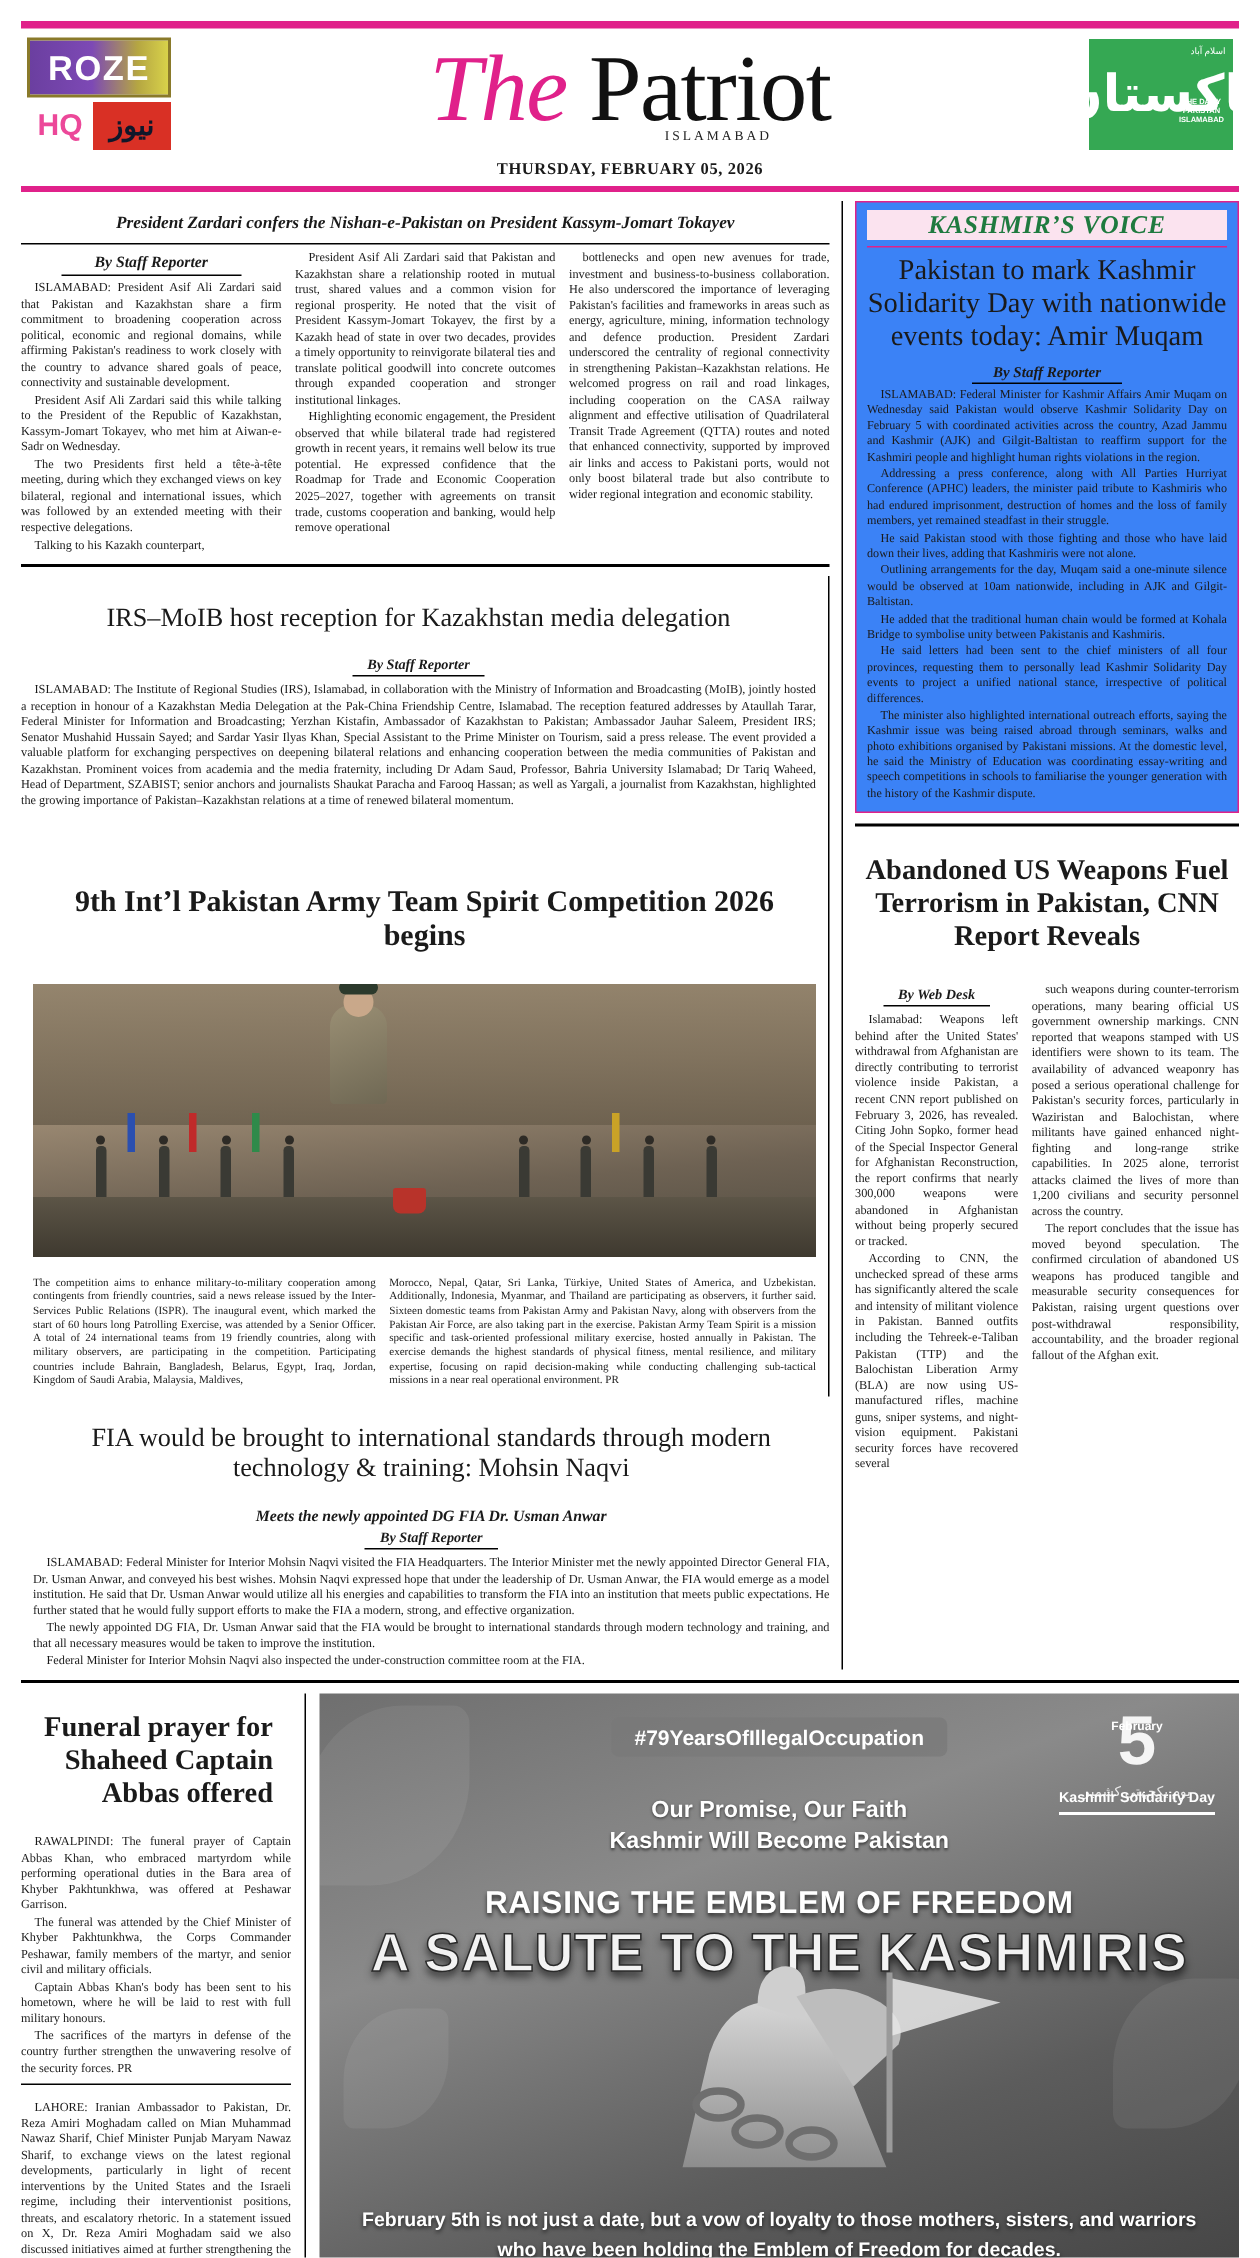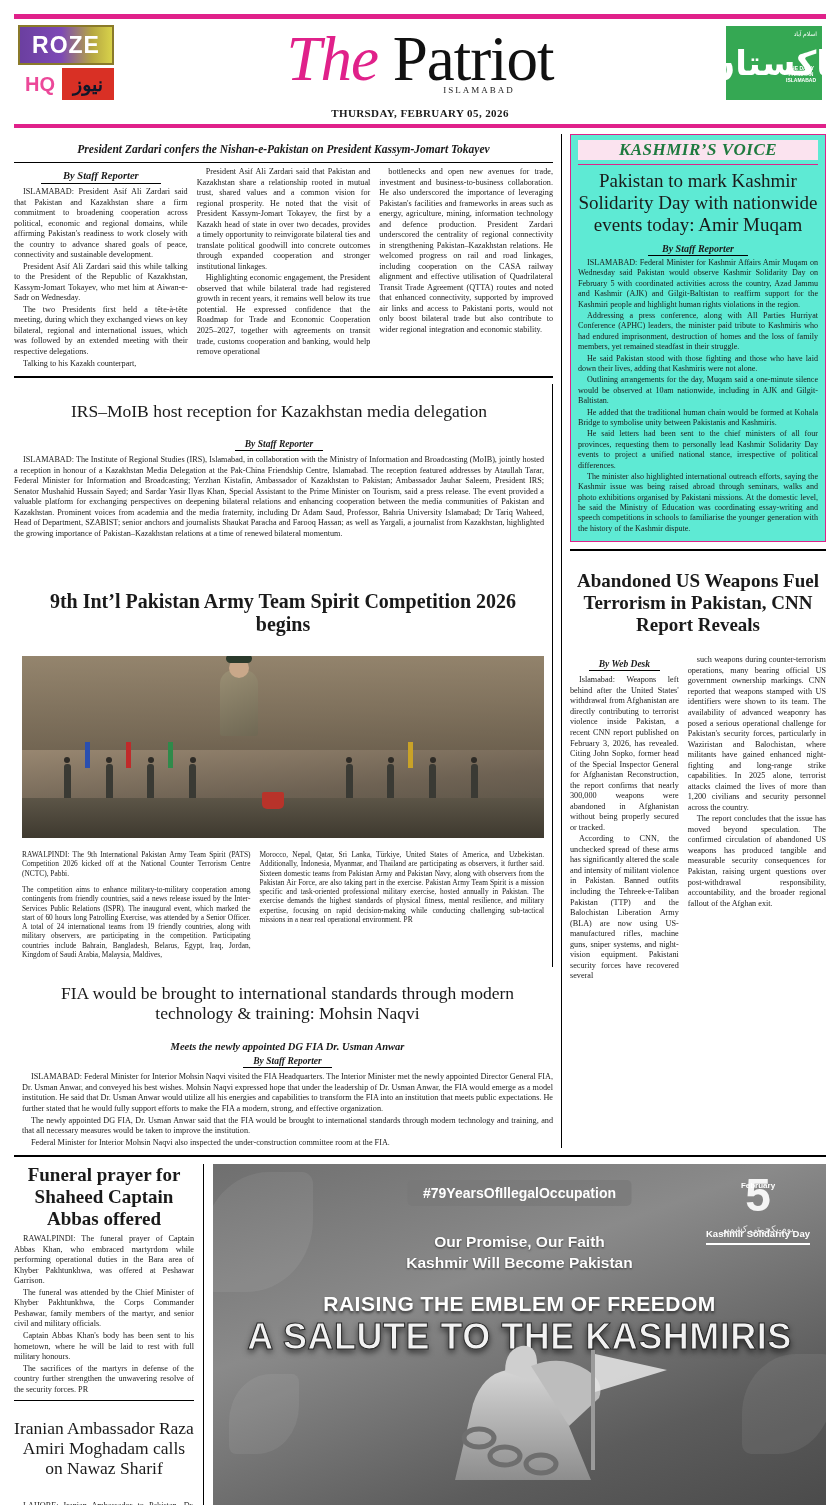--- a/index.html
+++ b/index.html
@@ -80,21 +80,21 @@
   .photo .fig::after { content:""; position:absolute; top:-7px; left:0.5px; width:6px; height:6px; border-radius:50%; background:#2e2b26; }
   .photo .pot { position:absolute; bottom:16%; left:46%; width:22px; height:17px; background:#b8332a; border-radius:2px 2px 5px 5px; }
   .photo .flag { position:absolute; width:5px; height:26px; }
   .photo .officer { position:absolute; left:38%; top:8%; width:38px; height:66px; background:linear-gradient(160deg,#9a8f74,#6f6854); border-radius:14px 14px 3px 3px; }
   .photo .officer::before { content:""; position:absolute; top:-12px; left:9px; width:20px; height:20px; border-radius:50%; background:#c9a88a; }
   .photo .officer::after { content:""; position:absolute; top:-16px; left:6px; width:26px; height:9px; border-radius:5px; background:#2c3a2c; }
 
   .cap { font-size:7.4px; line-height:1.25; text-align:justify; }
 
   
-  .kv-box { border:1.6px solid #e0218a; background:#5eead4; padding:5px 7px 7px 7px; }
+  .kv-box { border:1.6px solid #e0218a; background:#3b82f6; padding:5px 7px 7px 7px; }
   .kv-band { background:#fbe3ef; text-align:center; }
   .kv-title { font-family:"Liberation Serif", serif; font-style:italic; font-weight:bold; font-size:17px; color:#1f7a3f; letter-spacing:0.5px; }
   .kv-rule { border-top:1.5px solid #e0218a; margin:4px 0 5px 0; }
   .kv-head { text-align:center; font-size:19px; line-height:1.16; }
   .kv-byline { text-align:center; font-style:italic; font-weight:bold; font-size:10px; margin:7px 0 2px 0; }
   .kv-byline span { display:inline-block; border-bottom:1.2px solid #000; padding:0 14px 1px 14px; }
   .kv-box p.art { font-size:8.1px; }
 
   
   .cnn-head { text-align:center; font-size:19px; line-height:1.16; font-weight:bold; }
@@ -123,21 +123,21 @@
   .ad-badge .num { font-size:46px; font-weight:bold; line-height:0.85; opacity:.92; }
   .ad-badge .mon { font-size:8px; font-weight:bold; position:relative; top:-34px; }
   .ad-badge .ksd { font-size:9.5px; font-weight:bold; margin-top:-6px; }
   .ad-badge .ur { font-size:9px; letter-spacing:-1px; opacity:.85; }
   .ad-badge .ln { border-top:2px solid #fff; margin-top:4px; }
   .ad-hand { position:absolute; left:50%; bottom:150px; transform:translateX(-50%); width:330px; height:150px; }
   .ad-foot-txt { position:absolute; left:50%; bottom:86px; transform:translateX(-50%); width:92%; text-align:center;
       color:#fff; font-family:"Liberation Sans", sans-serif; font-size:13px; line-height:1.5; font-weight:bold;
       text-shadow:0 1px 3px rgba(0,0,0,.7); }
 
-  h3.small-head { text-align:center; font-size:19px; line-height:1.16; font-weight:bold; margin:0; }
+  h3.small-head { text-align:right; font-size:19px; line-height:1.16; font-weight:bold; margin:12px; }
 </style>
 </head>
 <body>
 
 <div class="page">
 
   <div class="rule-pink-top"></div>
   <div class="masthead">
 
     <div class="logo-roze">
@@ -223,21 +223,20 @@
               <div class="fig" style="left:86%"></div>
             <div class="flag" style="left:12%; bottom:38%; background:#2a4fb0"></div>
             <div class="flag" style="left:20%; bottom:38%; background:#c02a2a"></div>
             <div class="flag" style="left:28%; bottom:38%; background:#2f8a4a"></div>
             <div class="flag" style="left:74%; bottom:38%; background:#c9a227"></div>
             <div class="pot"></div>
           </div>
 
           <div class="cols2">
             <div>
-              <p class="cap">RAWALPINDI: The 9th International Pakistan Army Team Spirit (PATS) Competition 2026 kicked off at the National Counter Terrorism Centre (NCTC), Pabbi.</p>
               <p class="cap">The competition aims to enhance military-to-military cooperation among contingents from friendly countries, said a news release issued by the Inter-Services Public Relations (ISPR). The inaugural event, which marked the start of 60 hours long Patrolling Exercise, was attended by a Senior Officer. A total of 24 international teams from 19 friendly countries, along with military observers, are participating in the competition. Participating countries include Bahrain, Bangladesh, Belarus, Egypt, Iraq, Jordan, Kingdom of Saudi Arabia, Malaysia, Maldives,</p>
             </div>
             <div>
               <p class="cap">Morocco, Nepal, Qatar, Sri Lanka, Türkiye, United States of America, and Uzbekistan. Additionally, Indonesia, Myanmar, and Thailand are participating as observers, it further said. Sixteen domestic teams from Pakistan Army and Pakistan Navy, along with observers from the Pakistan Air Force, are also taking part in the exercise. Pakistan Army Team Spirit is a mission specific and task-oriented professional military exercise, hosted annually in Pakistan. The exercise demands the highest standards of physical fitness, mental resilience, and military expertise, focusing on rapid decision-making while conducting challenging sub-tactical missions in a near real operational environment. PR</p>
             </div>
           </div>
         </div>
 
         <div class="r2c">
           <h3 class="sub-head">FIA would be brought to international standards through modern technology &amp; training: Mohsin Naqvi</h3>
@@ -293,21 +292,20 @@
     <div class="bl">
       <h3 class="small-head">Funeral prayer for Shaheed Captain Abbas offered</h3>
       <div style="height:4px"></div>
       <p class="art">RAWALPINDI: The funeral prayer of Captain Abbas Khan, who embraced martyrdom while performing operational duties in the Bara area of Khyber Pakhtunkhwa, was offered at Peshawar Garrison.</p>
       <p class="art">The funeral was attended by the Chief Minister of Khyber Pakhtunkhwa, the Corps Commander Peshawar, family members of the martyr, and senior civil and military officials.</p>
       <p class="art">Captain Abbas Khan's body has been sent to his hometown, where he will be laid to rest with full military honours.</p>
       <p class="art">The sacrifices of the martyrs in defense of the country further strengthen the unwavering resolve of the security forces. PR</p>
 
       <div class="hr-thin"></div>
 
-      <h3 class="sub-head">Iranian Ambassador Raza Amiri Moghadam calls on Nawaz Sharif</h3>
       <div style="height:5px"></div>
       <p class="art">LAHORE: Iranian Ambassador to Pakistan, Dr. Reza Amiri Moghadam called on Mian Muhammad Nawaz Sharif, Chief Minister Punjab Maryam Nawaz Sharif, to exchange views on the latest regional developments, particularly in light of recent interventions by the United States and the Israeli regime, including their interventionist positions, threats, and escalatory rhetoric. In a statement issued on X, Dr. Reza Amiri Moghadam said we also discussed initiatives aimed at further strengthening the bilateral relations between the two brotherly countries of the Islamic Republic of Iran and Pakistan. Iranian ambassador said "Reiterating the firm commitment of the Islamic Republic of Iran to further enhance Iran-Pakistan relations, I expressed my sincere appreciation for the principled positions and continued support of the Government of Pakistan toward Iran in various arenas.</p>
 
     </div>
 
     <div class="br">
       <div class="ad">
 
         <div class="ad-leaf" style="left:-10px; top:8px; width:110px; height:120px;"></div>
         <div class="ad-leaf" style="left:16px; top:210px; width:70px; height:80px;"></div>

